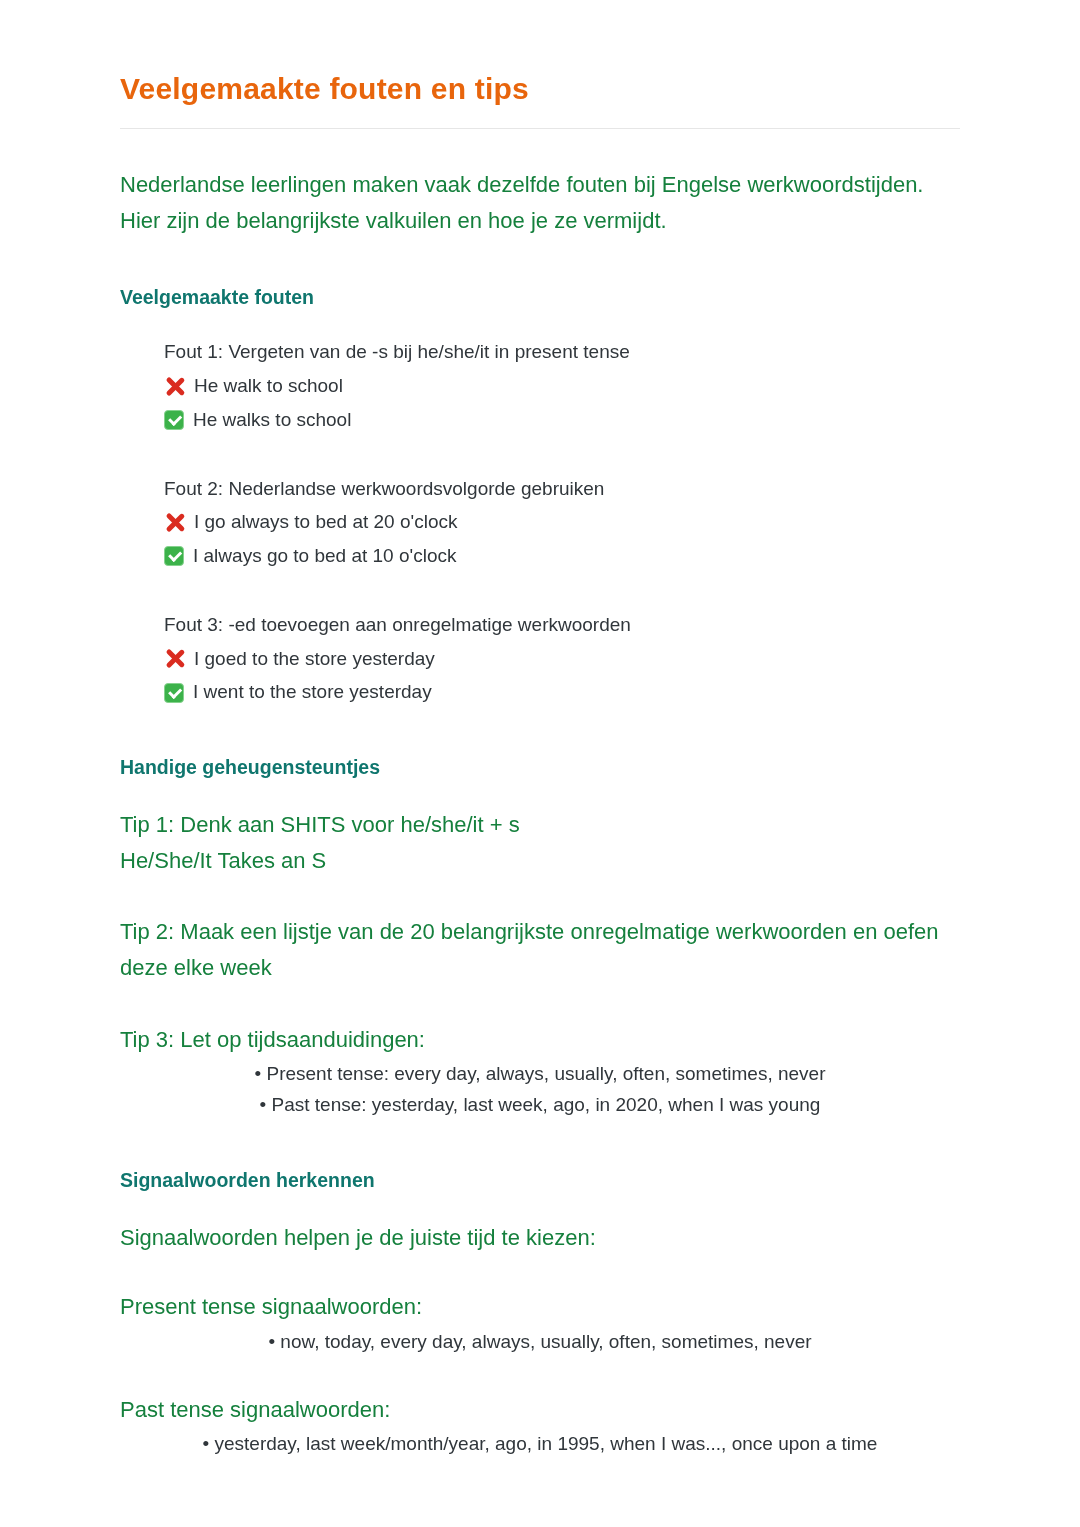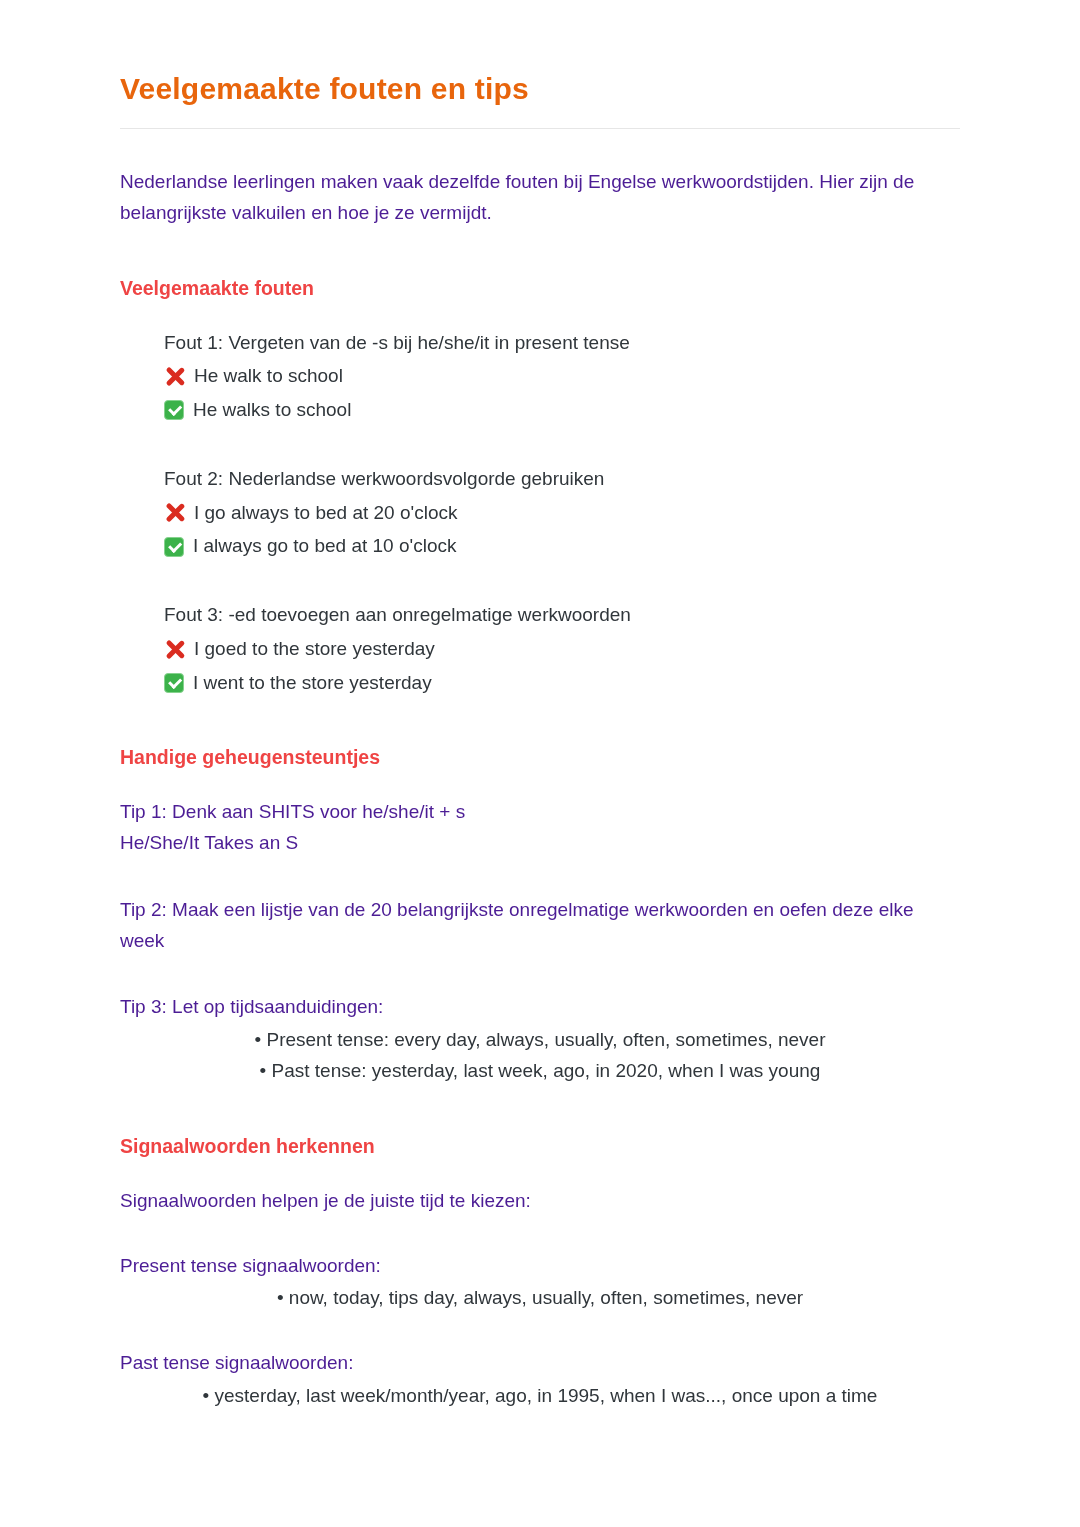--- a/index.html
+++ b/index.html
@@ -27,32 +27,32 @@
     margin-bottom: 22px;
   }
 
   .title-rule {
     border: none;
     border-top: 1px solid #e6e6e6;
     margin: 0 0 38px 0;
   }
 
   .body-text {
-    font-size: 19px;
-    line-height: 1.62;
-    color: #4c1d95;
+    font-size: 22px;
+    line-height: 1.62;
+    color: #15803d;
   }
 
   .intro {
     margin-bottom: 42px;
     max-width: 850px;
   }
 
   .section-heading {
-    color: #ef4444;
+    color: #0f766e;
     font-size: 19.5px;
     font-weight: 700;
     margin: 48px 0 28px 0;
   }
 
   .mistake-block {
     margin-bottom: 38px;
     margin-left: 44px;
   }
 
@@ -210,21 +210,21 @@
 
   <h2 class="section-heading">Signaalwoorden herkennen</h2>
 
   <div class="signal-block">
     <div class="body-text">Signaalwoorden helpen je de juiste tijd te kiezen:</div>
   </div>
 
   <div class="signal-block">
     <div class="body-text">Present tense signaalwoorden:</div>
     <ul class="bullet-list">
-      <li>now, today, tips day, always, usually, often, sometimes, never</li>
+      <li>now, today, every day, always, usually, often, sometimes, never</li>
     </ul>
   </div>
 
   <div class="signal-block">
     <div class="body-text">Past tense signaalwoorden:</div>
     <ul class="bullet-list">
       <li>yesterday, last week/month/year, ago, in 1995, when I was..., once upon a time</li>
     </ul>
   </div>
 

